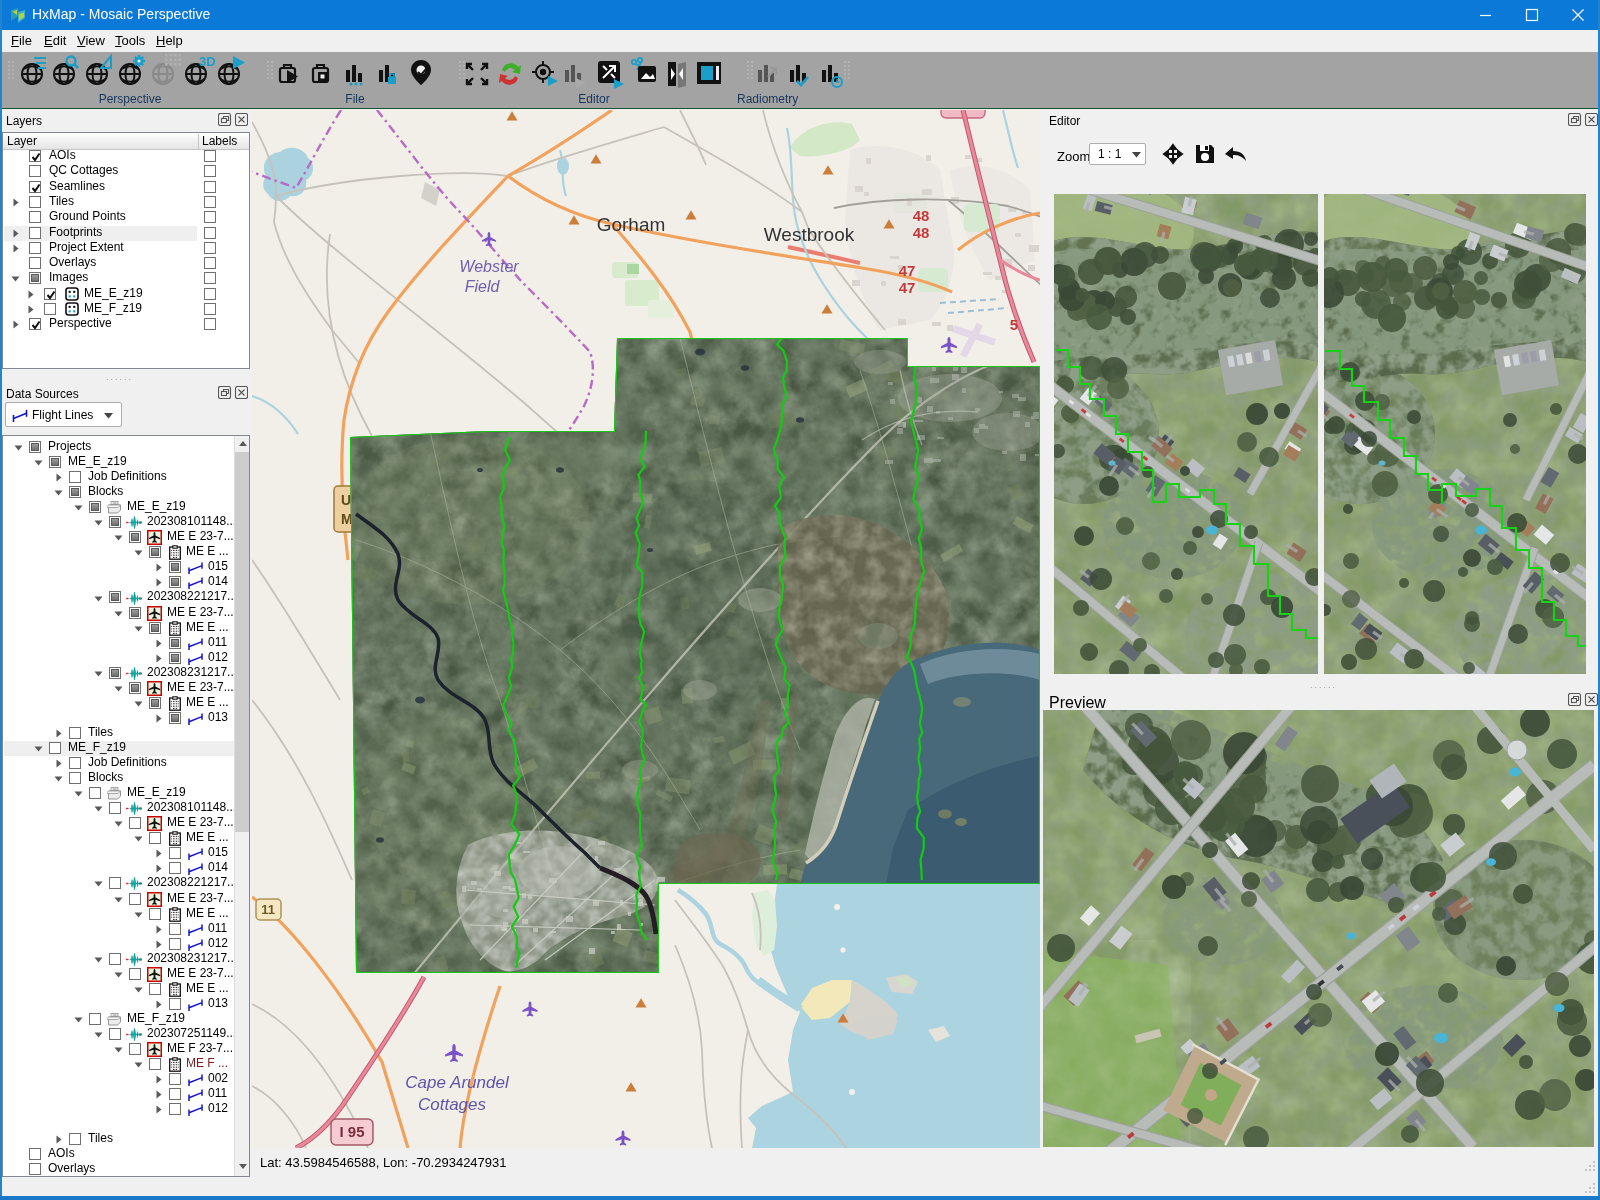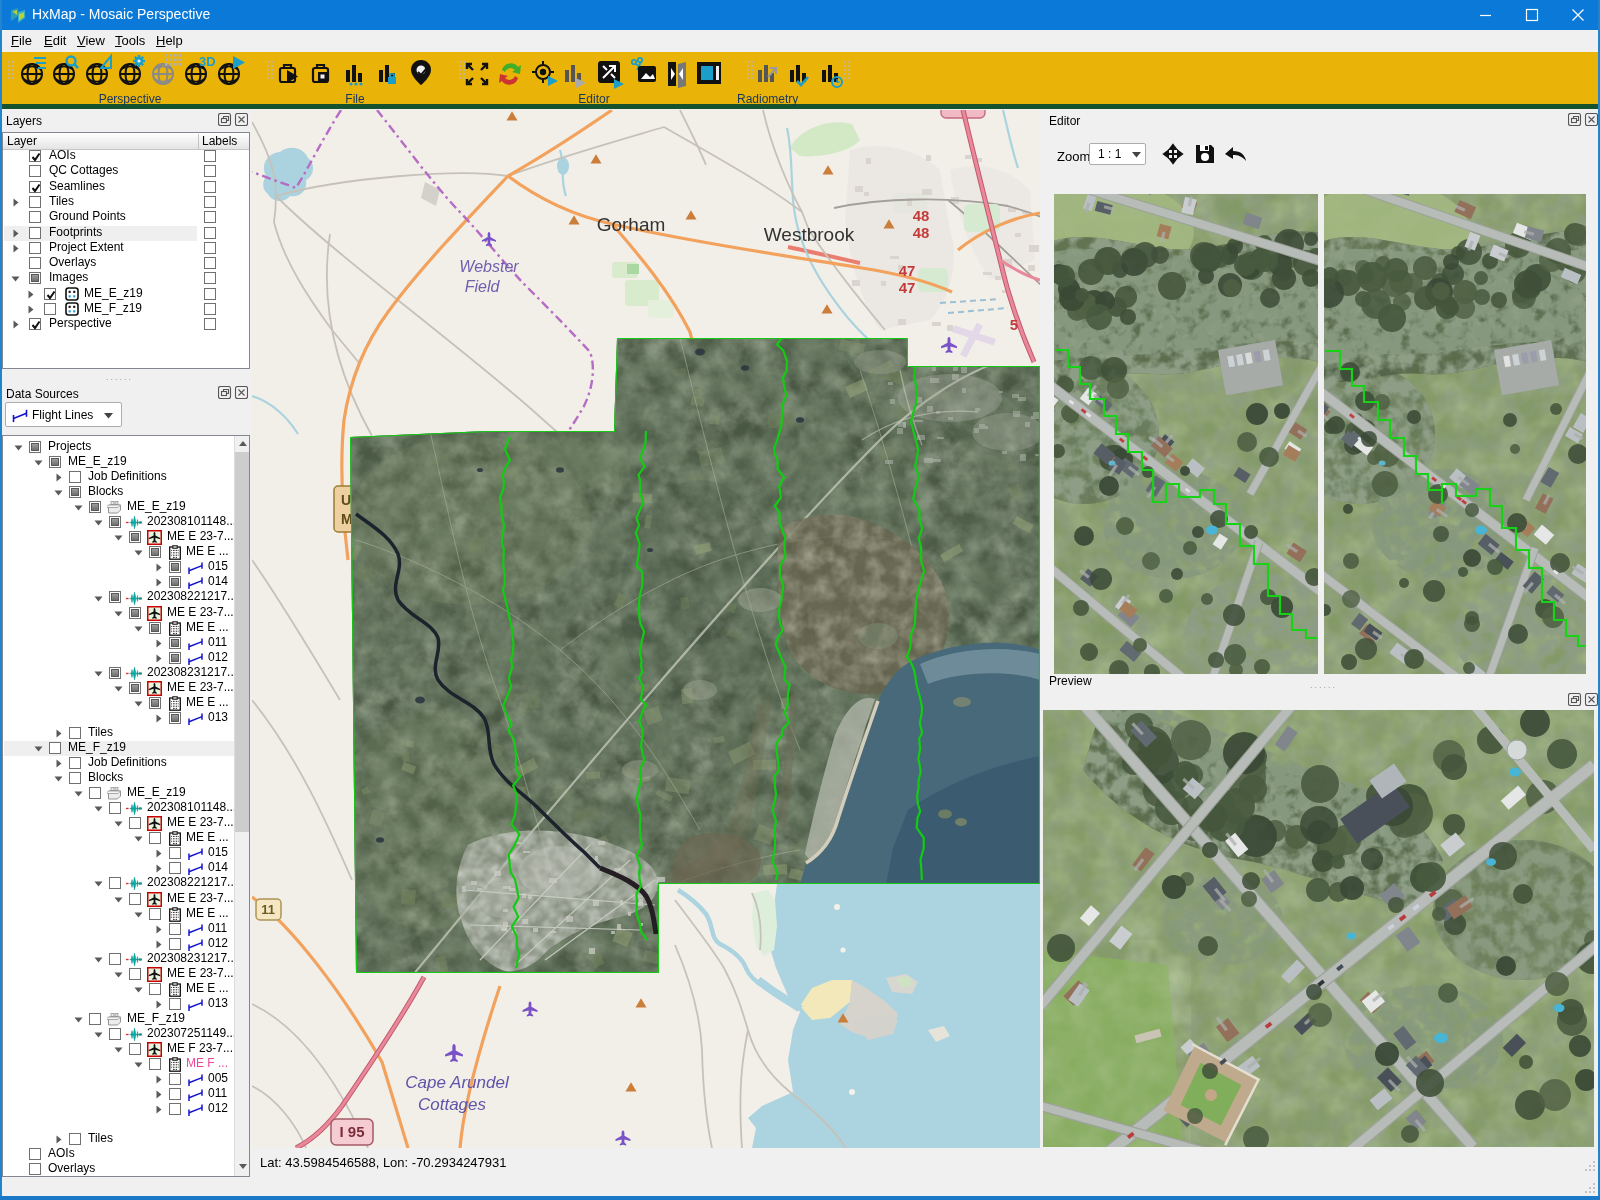--- a/index.html
+++ b/index.html
@@ -23,21 +23,21 @@
       </g>
     </svg>
 </div>
 <div class="abs" style="left:0;top:30px;width:1600px;height:22px;background:#f0f0f0;">
     <div class="abs" style="left:11px;top:3px;font-size:13px;color:#000"><span style="text-decoration:underline">F</span>ile</div>
     <div class="abs" style="left:44px;top:3px;font-size:13px;color:#000"><span style="text-decoration:underline">E</span>dit</div>
     <div class="abs" style="left:77px;top:3px;font-size:13px;color:#000"><span style="text-decoration:underline">V</span>iew</div>
     <div class="abs" style="left:115px;top:3px;font-size:13px;color:#000"><span style="text-decoration:underline">T</span>ools</div>
     <div class="abs" style="left:156px;top:3px;font-size:13px;color:#000"><span style="text-decoration:underline">H</span>elp</div>
   </div>
-<div class="abs" style="left:0;top:52px;width:1600px;height:57px;background:#eab308;border-bottom:5px solid #14532d;">
+<div class="abs" style="left:0;top:52px;width:1600px;height:57px;background:#a3a3a3;border-bottom:1px solid #14532d;">
     <svg width="860" height="56" viewBox="0 0 860 56" style="position:absolute;left:0;top:-4px">
       <circle cx="9" cy="14" r="1" fill="#b9b9b9"></circle>
       <circle cx="9" cy="18" r="1" fill="#b9b9b9"></circle>
       <circle cx="9" cy="22" r="1" fill="#b9b9b9"></circle>
       <circle cx="9" cy="26" r="1" fill="#b9b9b9"></circle>
       <circle cx="9" cy="30" r="1" fill="#b9b9b9"></circle>
       <circle cx="13" cy="14" r="1" fill="#b9b9b9"></circle>
       <circle cx="13" cy="18" r="1" fill="#b9b9b9"></circle>
       <circle cx="13" cy="22" r="1" fill="#b9b9b9"></circle>
       <circle cx="13" cy="26" r="1" fill="#b9b9b9"></circle>
@@ -951,33 +951,33 @@
             <path d="M5 7.8 h6"></path>
             <path d="M5 10.2 h6"></path>
             <path d="M5 12.4 h4"></path>
           </g>
 <g fill="#d22">
             <rect x="3" y="4.9" width="1.1" height="1.1"></rect>
             <rect x="3" y="7.3" width="1.1" height="1.1"></rect>
             <rect x="3" y="9.7" width="1.1" height="1.1"></rect>
           </g>
         </svg>
-        <div style="position:absolute;left:183px;top:1055px;font-size:12px;color:#ec4899;white-space:nowrap">ME F ...</div>
+        <div style="position:absolute;left:183px;top:1055px;font-size:12px;color:#7f1d1d;white-space:nowrap">ME F ...</div>
         <svg style="position:absolute;left:151px;top:1074.1px" width="9" height="9" viewBox="0 0 9 9">
           <path d="M2.5 0.5 v8 l5 -4 z" fill="#5a5a5a"></path>
         </svg>
         <div style="position:absolute;left:166px;top:1072px;width:12px;height:12px;border:1px solid #707070;background:#fff;"></div>
         <svg style="position:absolute;left:184px;top:1073.1px" width="17" height="12" viewBox="0 0 17 12">
 <g stroke="#1414cc" stroke-width="1.5">
             <path d="M2 8.8 L15 3.6"></path>
             <path d="M2 5.6 L2 12"></path>
             <path d="M15 0.4 L15 6.8"></path>
           </g>
         </svg>
-        <div style="position:absolute;left:205px;top:1070px;font-size:12px;color:#000;white-space:nowrap">005</div>
+        <div style="position:absolute;left:205px;top:1070px;font-size:12px;color:#000;white-space:nowrap">002</div>
         <svg style="position:absolute;left:151px;top:1089.15px" width="9" height="9" viewBox="0 0 9 9">
           <path d="M2.5 0.5 v8 l5 -4 z" fill="#5a5a5a"></path>
         </svg>
         <div style="position:absolute;left:166px;top:1087px;width:12px;height:12px;border:1px solid #707070;background:#fff;"></div>
         <svg style="position:absolute;left:184px;top:1088.15px" width="17" height="12" viewBox="0 0 17 12">
 <g stroke="#1414cc" stroke-width="1.5">
             <path d="M2 8.8 L15 3.6"></path>
             <path d="M2 5.6 L2 12"></path>
             <path d="M15 0.4 L15 6.8"></path>
           </g>
@@ -1905,21 +1905,21 @@
         <rect x="25.3" y="220.6" width="5.2" height="2.8" fill="#c03434" transform="rotate(38 28 222)"></rect>
         <ellipse cx="157" cy="336" rx="6" ry="4.5" fill="#3eb3d8"></ellipse>
         <ellipse cx="58" cy="269" rx="3.5" ry="2.6" fill="#54c0de" opacity="0.9"></ellipse>
         <rect width="262" height="480" fill="#b6bcc0" opacity="0.06"></rect>
         <rect width="262" height="480" fill="#ffffff" opacity="0.02"></rect>
         <path d="M1.0 157.0 L16.0 157.0 L16.0 175.0 L28.0 175.0 L28.0 192.0 L40.0 192.0 L40.0 208.0 L54.0 208.0 L54.0 226.0 L66.0 226.0 L66.0 244.0 L80.0 244.0 L80.0 262.0 L92.0 262.0 L92.0 280.0 L104.0 280.0 L104.0 296.0 L118.0 296.0 L118.0 310.0 L118.0 290.0 L132.0 290.0 L132.0 302.0 L152.0 302.0 L152.0 295.0 L166.0 295.0 L166.0 312.0 L178.0 312.0 L178.0 334.0 L192.0 334.0 L192.0 356.0 L205.0 356.0 L205.0 374.0 L218.0 374.0 L218.0 390.0 L218.0 408.0 L230.0 408.0 L230.0 426.0 L242.0 426.0 L242.0 442.0 L254.0 442.0 L254.0 452.0 L261.0 452.0" fill="none" stroke="#16d316" stroke-width="2.2"></path>
       </svg>
     </div>
     <div class="abs" style="left:516px;top:469px;width:8px;height:40px;color:#999;font-size:9px;">..<br>..<br>..</div>
     <div class="abs" style="left:270px;top:570px;width:40px;color:#999;font-size:9px;letter-spacing:2px;">......</div>
-    <div class="abs" style="left:9px;top:564px;font-size:12px;color:#000">Preview</div>
+    <div class="abs" style="left:9px;top:584px;font-size:16px;color:#000">Preview</div>
     <svg class="abs" style="left:528px;top:583px" width="30" height="14" viewBox="0 0 30 14">
 <g fill="none" stroke="#555" stroke-width="1.1">
         <rect x="0.5" y="0.5" width="12" height="12" rx="2"></rect>
         <rect x="3.5" y="5.5" width="5" height="4"></rect>
         <path d="M5.5 5.5 v-2 h5 v4 h-2"></path>
         <rect x="17.5" y="0.5" width="12" height="12" rx="2"></rect>
         <path d="M20.5 3.5 l6 6 M26.5 3.5 l-6 6"></path>
       </g>
     </svg>
     <div class="abs" style="left:3px;top:600px;width:551px;height:437px;overflow:hidden">

